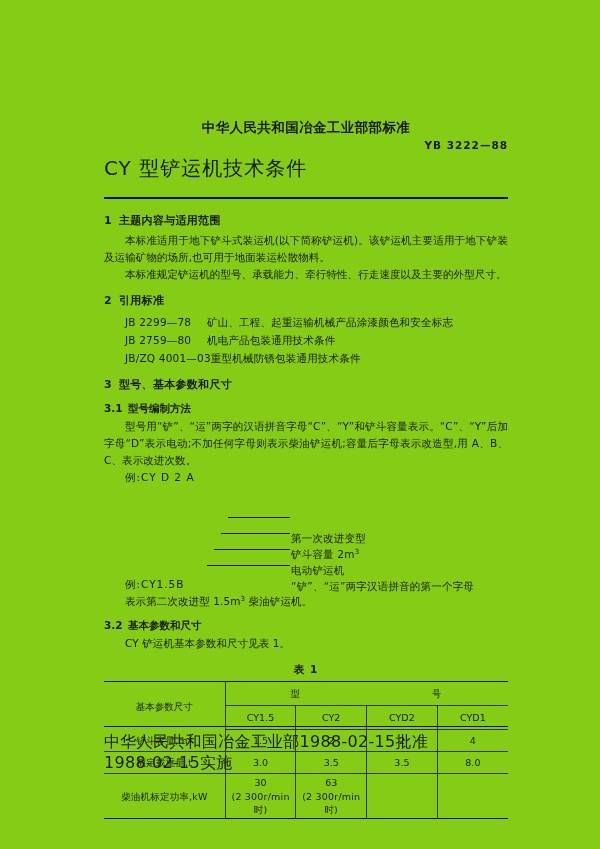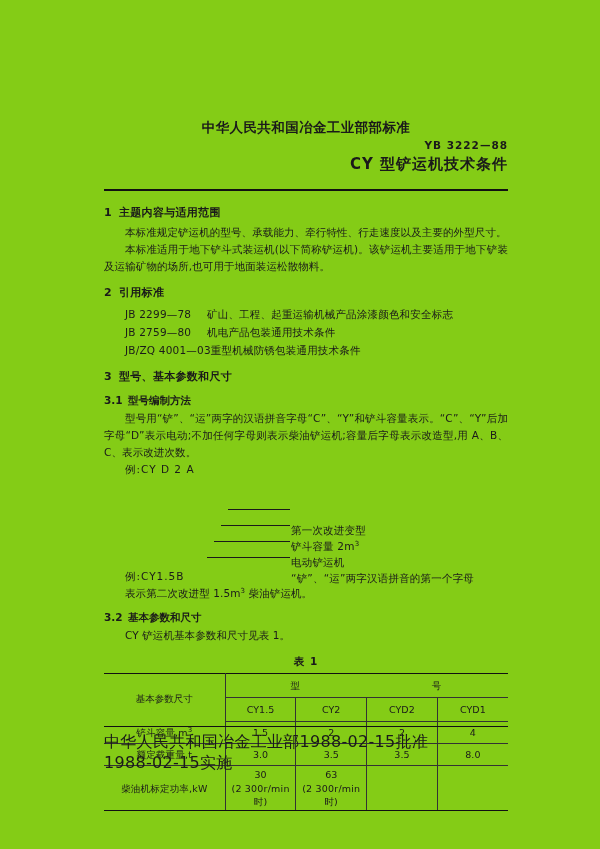--- a/index.html
+++ b/index.html
@@ -50,23 +50,23 @@
   .std-number {
     position: absolute;
     right: 0;
     top: 0;
     font-size: 10.5px;
     font-family: "DejaVu Sans", "Liberation Sans", sans-serif;
     letter-spacing: 1px;
     font-weight: bold;
   }
   .doc-title {
-    text-align: right;
-    font-size: 15px;
-    font-weight: bold;
+    text-align: left;
+    font-size: 20px;
+    font-weight: normal;
     letter-spacing: 1px;
     margin-top: -4px;
   }
   .rule-thick {
     border: 0;
     border-top: 2.2px solid #111;
     margin: 15px 0 0 0;
   }
 
   
@@ -258,22 +258,22 @@
       <div class="doc-title">CY 型铲运机技术条件</div>
 
       <hr class="rule-thick">
     </div>
 
     <div class="body-wrap">
 
       <div class="sec-head">
         <span class="num">1</span><span>主题内容与适用范围</span>
       </div>
+      <p class="para">本标准适用于地下铲斗式装运机(以下简称铲运机)。该铲运机主要适用于地下铲装及运输矿物的场所,也可用于地面装运松散物料。</p>
       <p class="para">本标准规定铲运机的型号、承载能力、牵行特性、行走速度以及主要的外型尺寸。</p>
-      <p class="para">本标准适用于地下铲斗式装运机(以下简称铲运机)。该铲运机主要适用于地下铲装及运输矿物的场所,也可用于地面装运松散物料。</p>
 
       <div class="sec-head">
         <span class="num">2</span><span>引用标准</span>
       </div>
       <ul class="ref-list">
         <li>
           <span class="ref-code">JB 2299—78</span><span>矿山、工程、起重运输机械产品涂漆颜色和安全标志</span>
         </li>
         <li>
           <span class="ref-code">JB 2759—80</span><span>机电产品包装通用技术条件</span>

